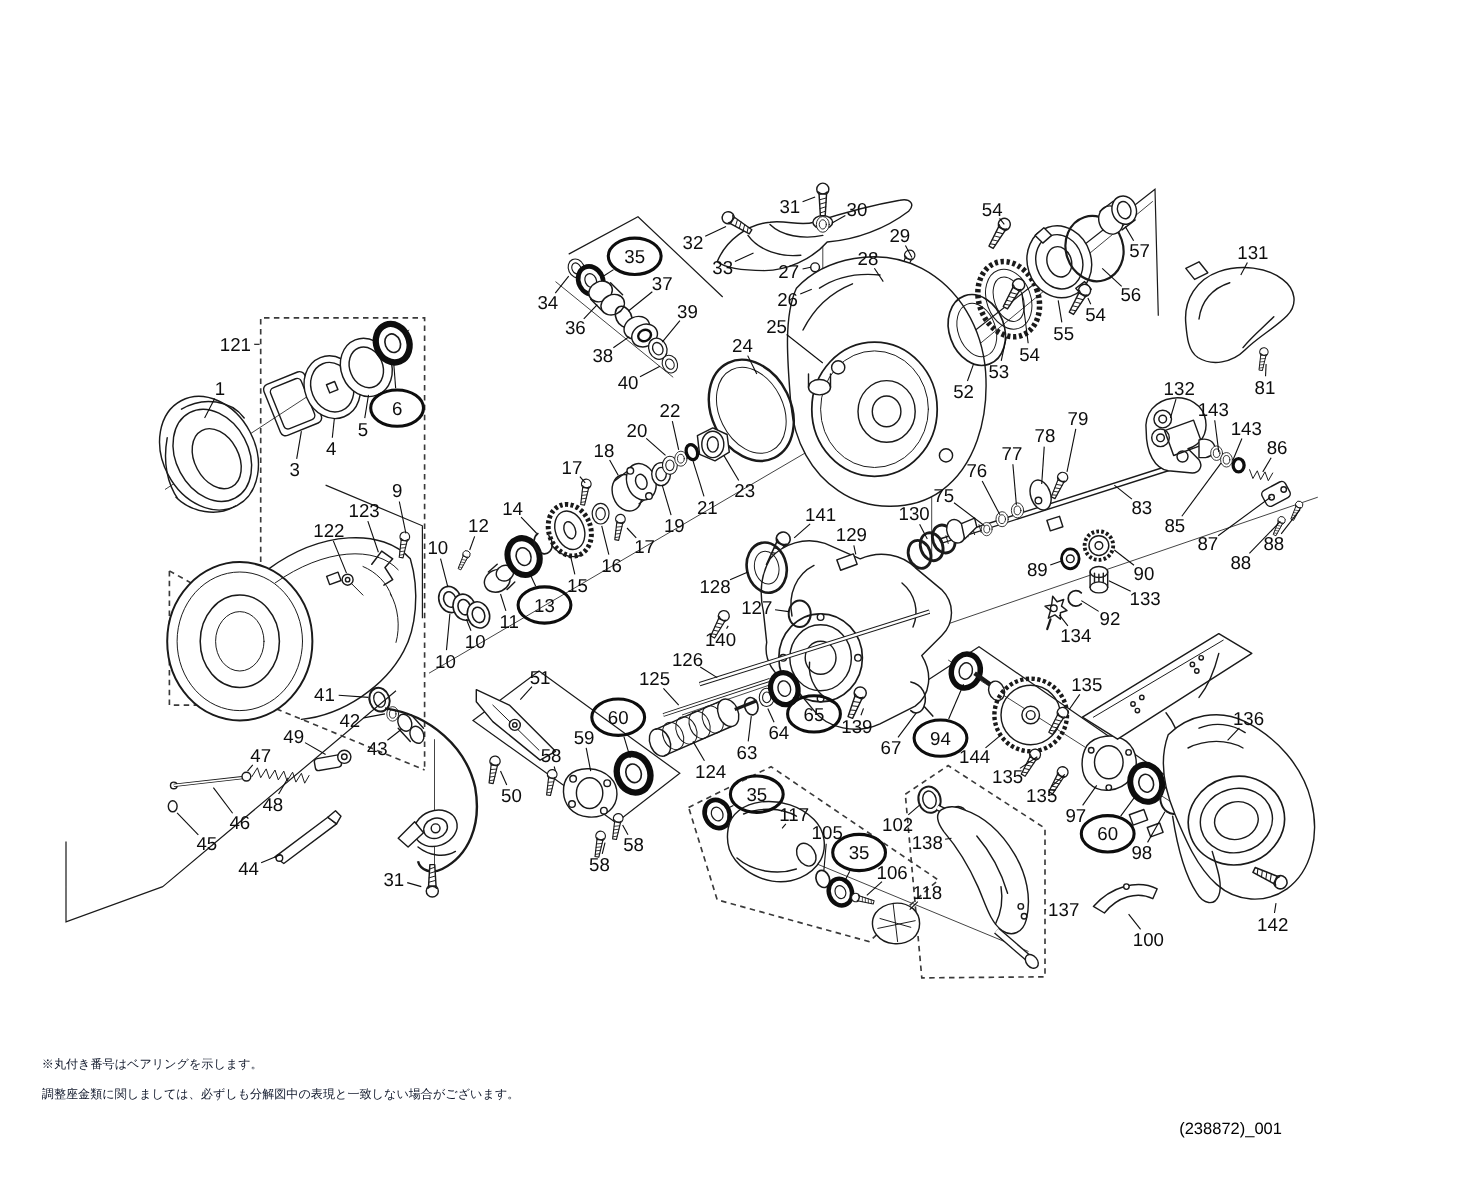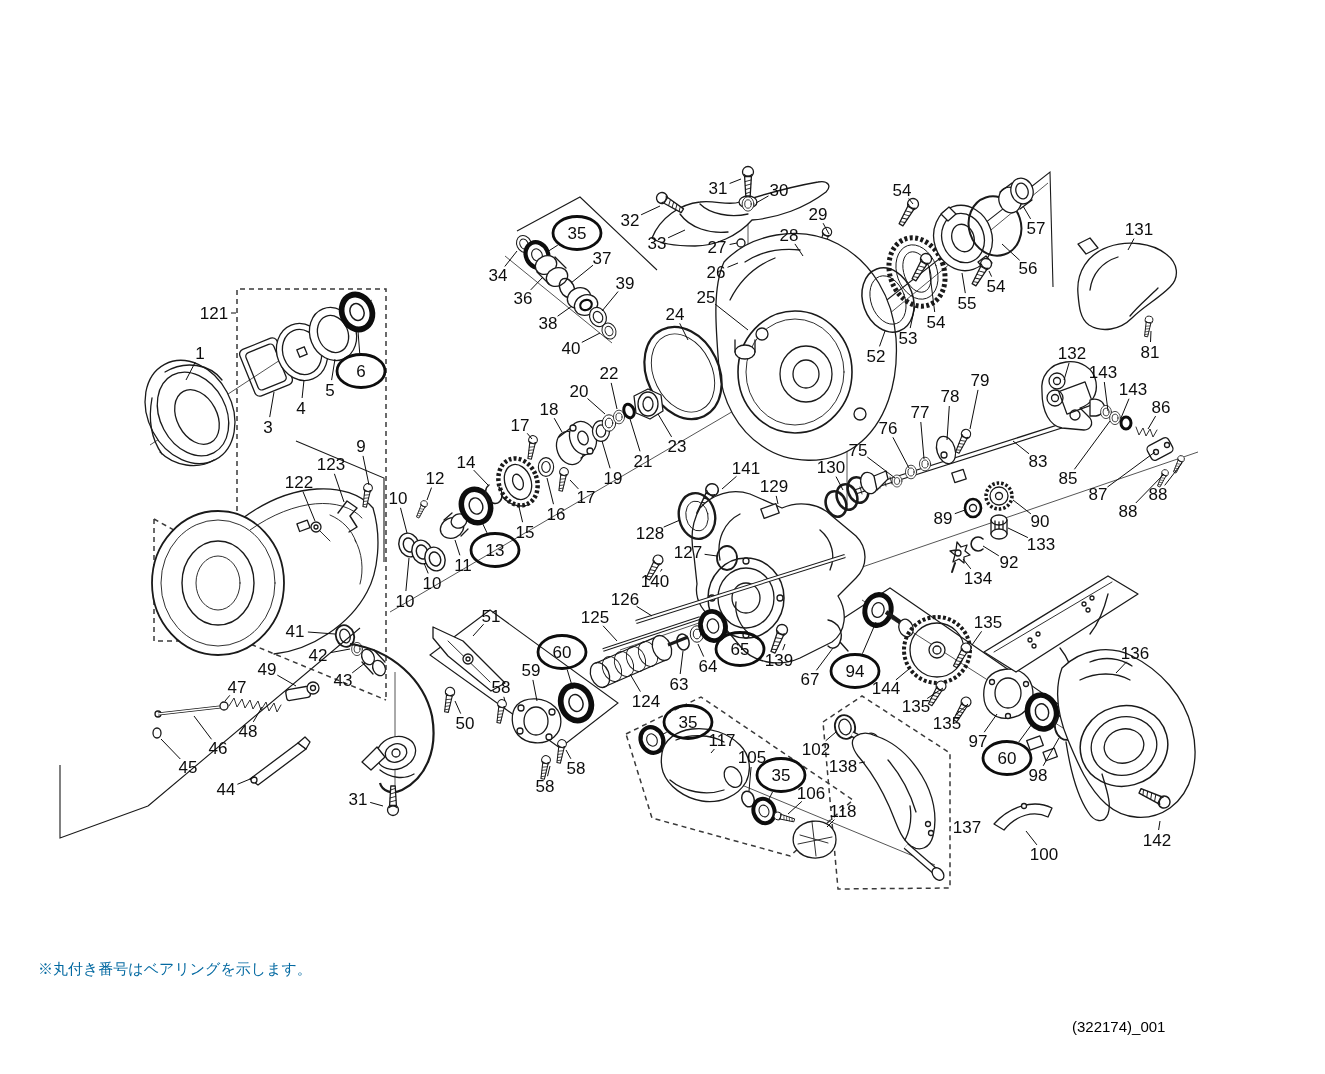--- a/index.html
+++ b/index.html
@@ -12,21 +12,21 @@
   .thin{stroke-width:0.9;}
   .axis{stroke:#2a2a2a;stroke-width:0.8;fill:none;}
   .frm{stroke:#1a1a1a;stroke-width:1.1;fill:none;}
   .dsh{stroke:#3a3a3a;stroke-width:1.5;fill:none;stroke-dasharray:5 4;}
   .dk{stroke:#0d0d0d;}
   .rod{stroke:#1a1a1a;fill:none;}
   .rodw{stroke:#fff;fill:none;}
   .lbl{font:17px "Liberation Sans",sans-serif;fill:#0d0d0d;text-anchor:middle;}
   .ldr{stroke:#0d0d0d;stroke-width:1;}
   .cir{fill:none;stroke:#0d0d0d;stroke-width:2.8;}
-  .note{position:absolute;left:38px;color:#0369a1;font-size:15px;white-space:nowrap;}
+  .note{position:absolute;left:38px;color:#0f172a;font-size:11px;white-space:nowrap;}
   .docnum{position:absolute;color:#000;font-size:15px;white-space:nowrap;}
 </style>
 </head>
 <body>
 
 <div id="stage">
 
 <svg width="1325" height="1074" viewBox="0 0 1325 1074">
   <defs>
     <g id="scr">
@@ -721,15 +721,16 @@
         <line x1="950.0" y1="827.0" x2="951" y2="827" class="ldr"></line>
         <text x="967" y="833" class="lbl">137</text>
         <line x1="1036.9" y1="844.9" x2="1026" y2="831" class="ldr"></line>
         <text x="1044" y="860" class="lbl">100</text>
         <line x1="1158.6" y1="830.0" x2="1160" y2="821" class="ldr"></line>
         <text x="1157" y="846" class="lbl">142</text>
       </g>
 </svg>
 
 <div class="note" style="top:960px">※丸付き番号はベアリングを示します。</div>
-<div class="docnum" style="left:1072px;top:1018px">(322174)_001</div>
+<div class="note" style="top:987px">調整座金類に関しましては、必ずしも分解図中の表現と一致しない場合がございます。</div>
+<div class="docnum" style="left:1072px;top:1018px">(238872)_001</div>
 
 </div>
 
 </body></html>

